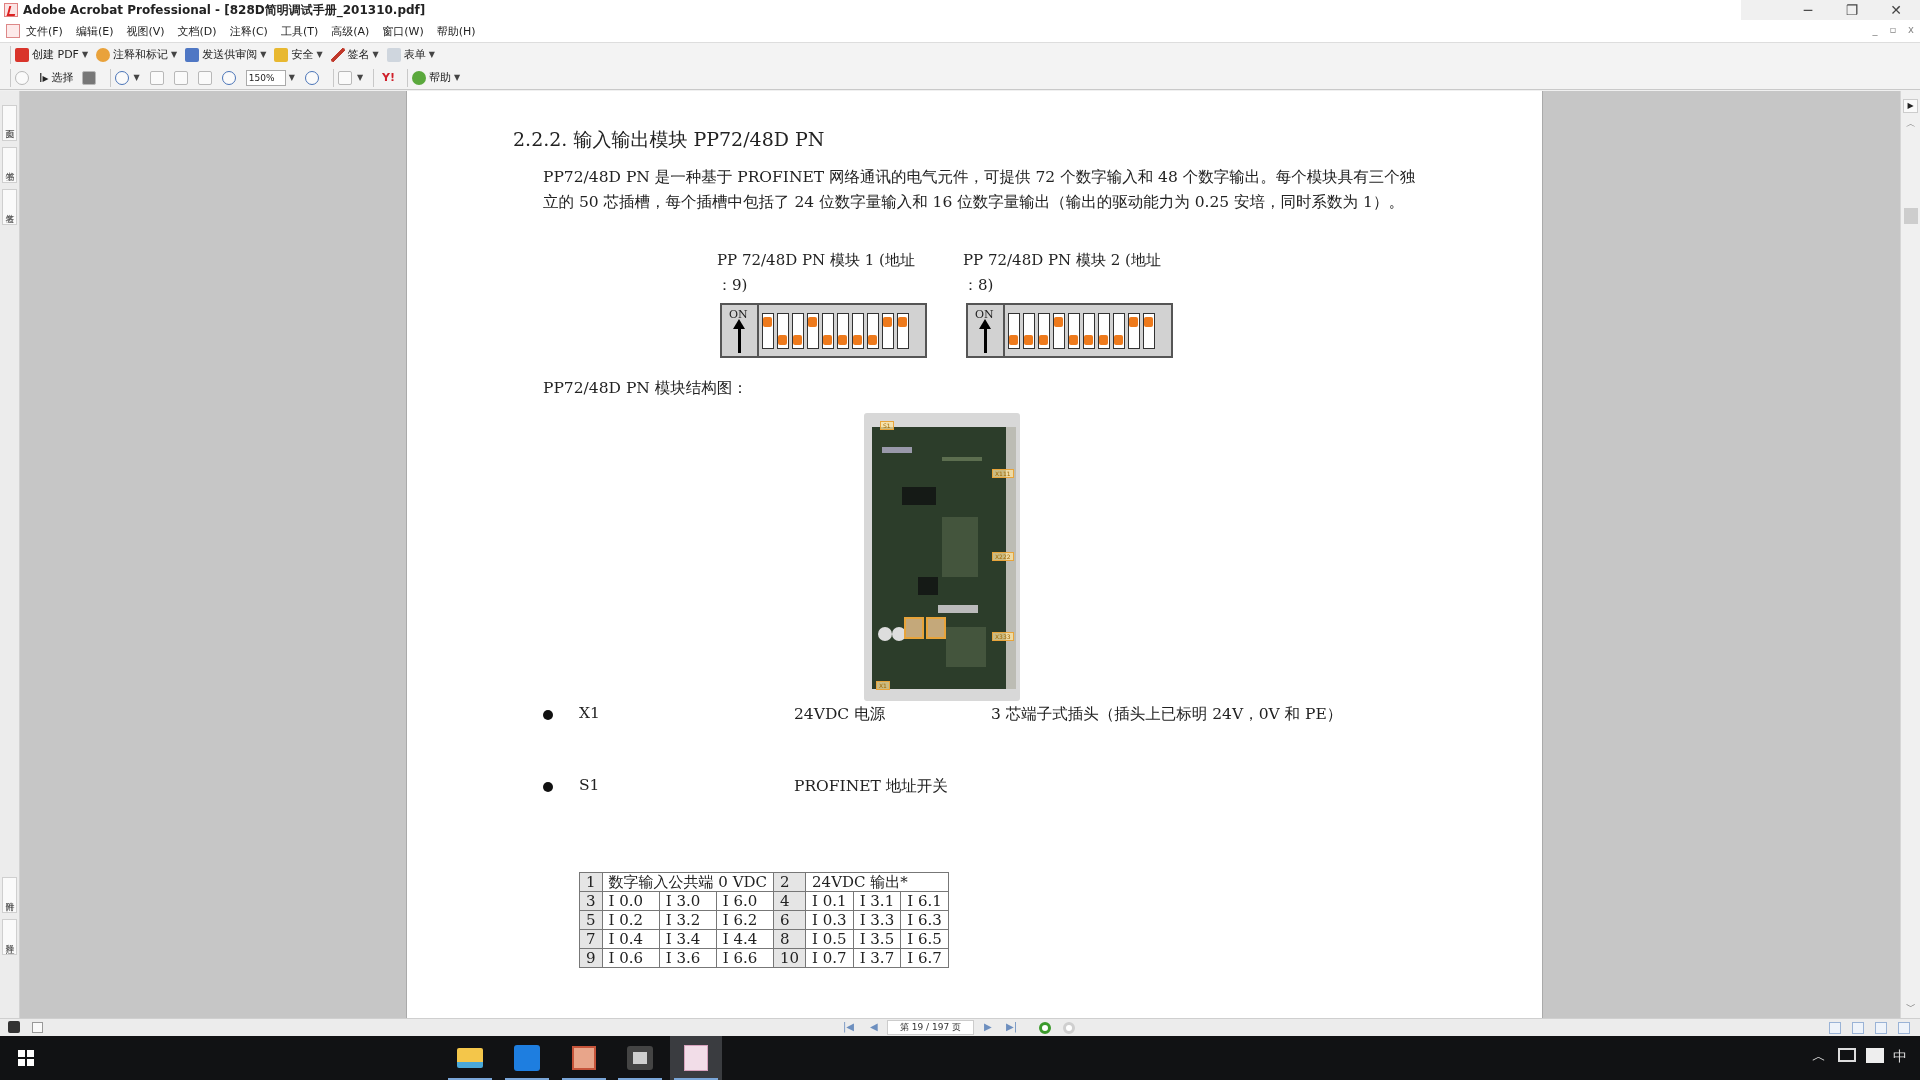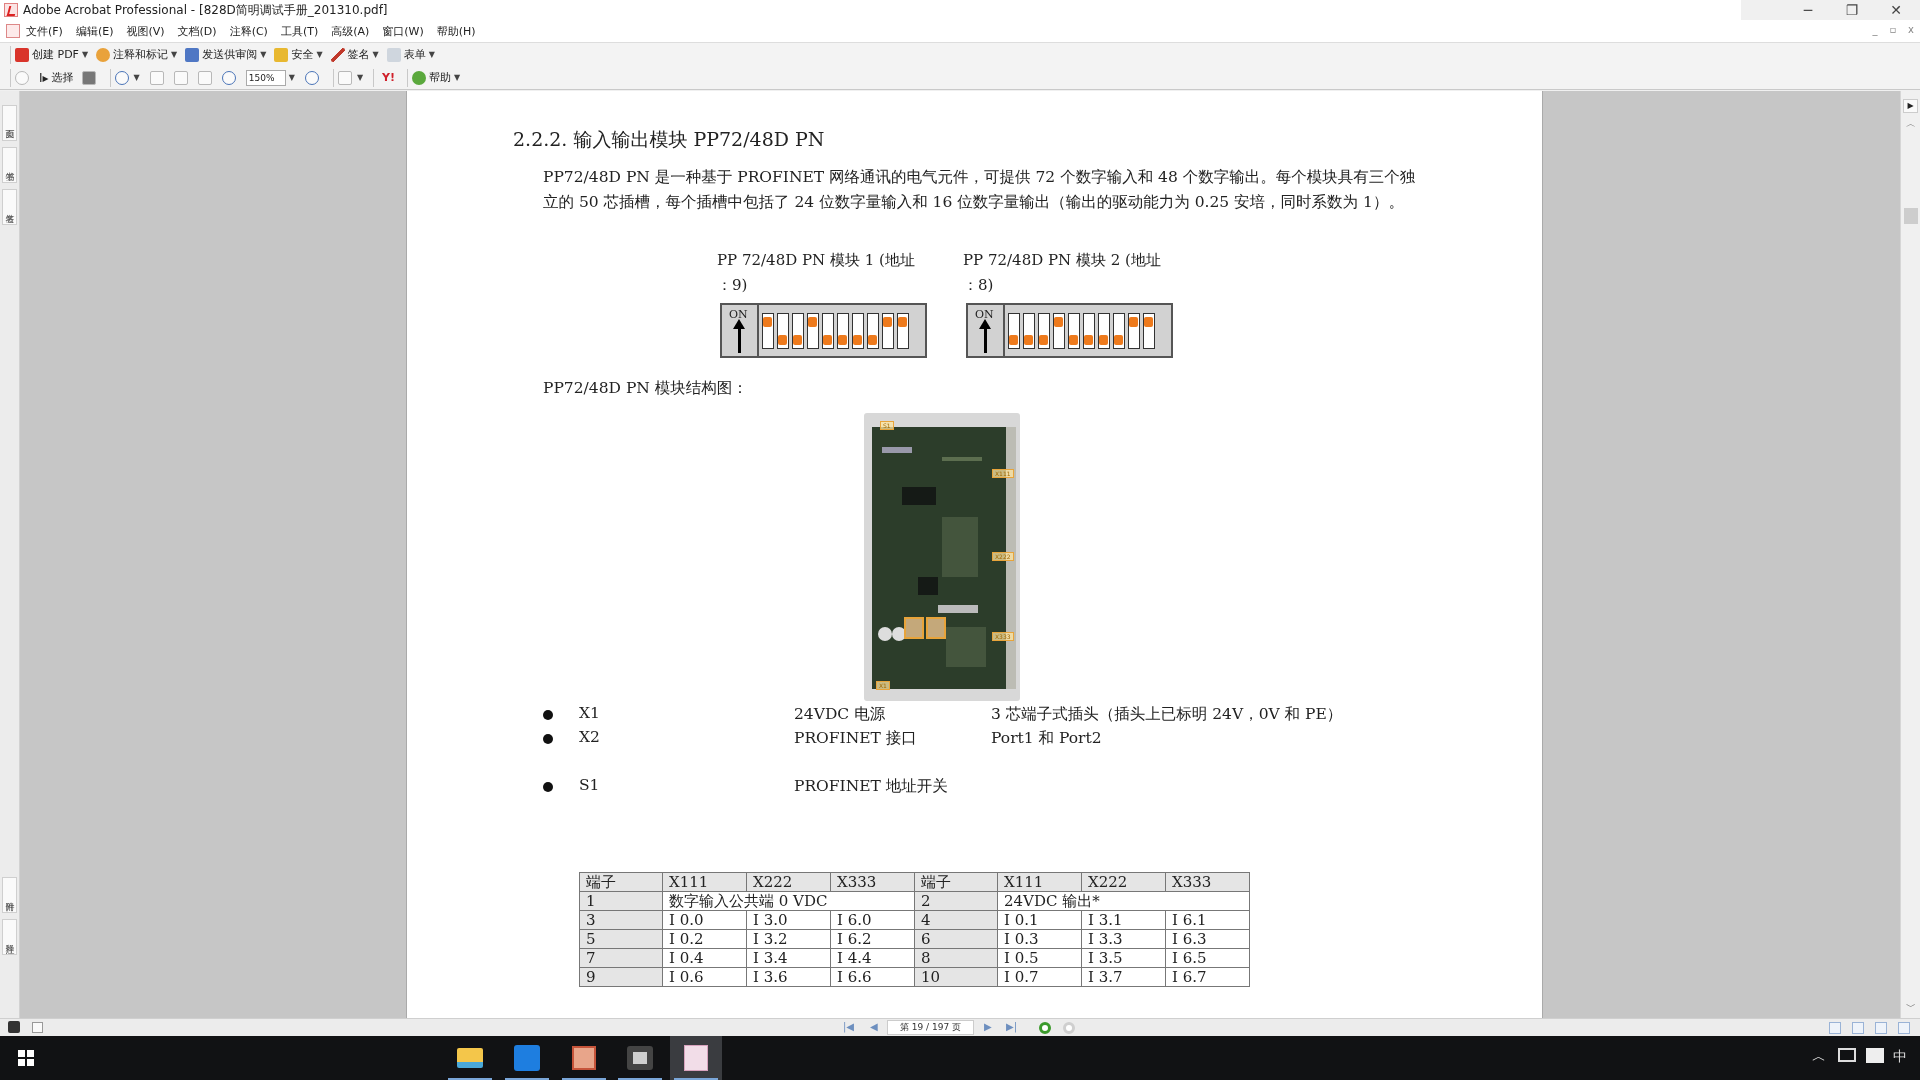--- a/index.html
+++ b/index.html
@@ -1,20 +1,20 @@
 <!DOCTYPE html>
 <html><head>
 <meta charset="utf-8">
 <style>
   * { box-sizing: border-box; margin: 0; padding: 0; }
   html, body { width: 1920px; height: 1080px; overflow: hidden; background: #f0f0f0; font-family: "DejaVu Sans", sans-serif; }
   .abs { position: absolute; }
 
   
-  #titlebar { left: 0; top: 0; width: 1741px; height: 20px; background: #ffffff; display: flex; align-items: center; }
+  #titlebar { left: 0; top: 0; width: 1741px; height: 20px; background: #ffffff; display: flex; align-items: center; font-weight: bold; }
   #titlebar .app-icon { width: 14px; height: 14px; margin-left: 4px; margin-right: 5px; background: #fbe3e3; border: 1px solid #e08080; position: relative; }
   #titlebar .app-icon::after { content: ""; position: absolute; left: 3px; top: 2px; width: 6px; height: 8px; border-left: 2px solid #d22; border-bottom: 2px solid #d22; transform: skewX(-15deg); }
   #titlebar .title { font-size: 12px; color: #222; }
   .win-ctrl { position: absolute; top: 0; width: 44px; height: 20px; display: flex; align-items: center; justify-content: center; font-size: 14px; color: #444; }
 
   
   #menubar { left: 0; top: 20px; width: 1920px; height: 22px; background: #ffffff; display: flex; align-items: center; }
   #menubar .doc-icon { width: 14px; height: 14px; margin-left: 6px; margin-right: 6px; background: #fdeaea; border: 1px solid #d88; }
   .menu-item { font-size: 11px; color: #222; margin-right: 13px; white-space: nowrap; }
   .mdi-ctrl { position: absolute; top: 24px; width: 22px; height: 14px; font-size: 10px; color: #888; text-align: center; }
@@ -317,46 +317,30 @@
       <span class="board-label" style="left:128px;top:219px;">X333</span>
       <span class="board-label" style="left:12px;top:268px;">X1</span>
     </div>
 
     <div class="bullet-row doc-text" style="top:613px;">
       <span class="dot"></span>
       <span class="c1">X1</span>
       <span class="c2">24VDC 电源</span>
       <span class="c3">3 芯端子式插头（插头上已标明 24V，0V 和 PE）</span>
     </div>
-    <div class="bullet-row doc-text" style="top:637px;">
-      <span class="dot"></span>
-      <span class="c1">X2</span>
-      <span class="c2">PROFINET 接口</span>
-      <span class="c3">Port1 和 Port2</span>
-    </div>
     <div class="bullet-row doc-text" style="top:685px;">
       <span class="dot"></span>
       <span class="c1">S1</span>
       <span class="c2">PROFINET  地址开关</span>
       <span class="c3"></span>
     </div>
 
 
     <table id="io-table">
       <tbody>
-          <tr class="hdr">
-        <td class="w1">端子</td>
-        <td class="w2">X111</td>
-        <td class="w2">X222</td>
-        <td class="w2">X333</td>
-        <td class="w1">端子</td>
-        <td class="w2">X111</td>
-        <td class="w2">X222</td>
-        <td class="w2">X333</td>
-      </tr>
       <tr>
         <td class="t">1</td>
         <td colspan="3">数字输入公共端    0 VDC</td>
         <td class="t">2</td>
         <td colspan="3">24VDC  输出*</td>
       </tr>
       </tbody>
         <tbody id="io-rows">
           <tr>
             <td class="t">3</td>

